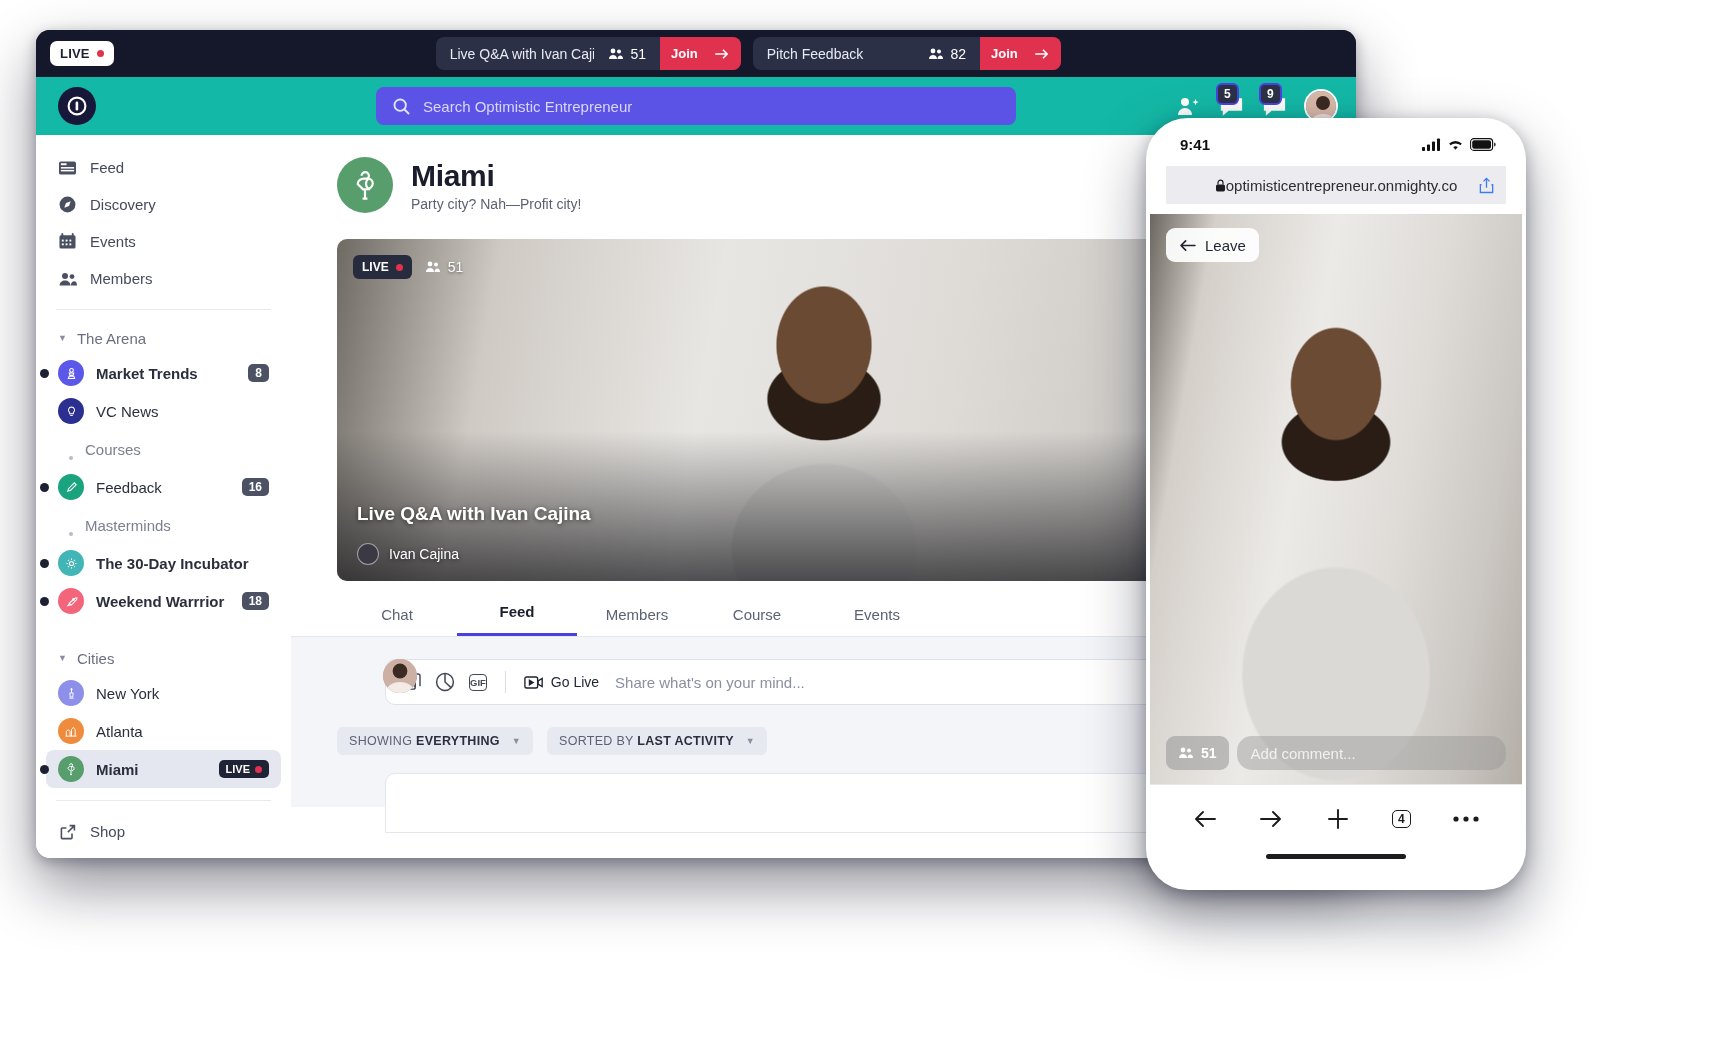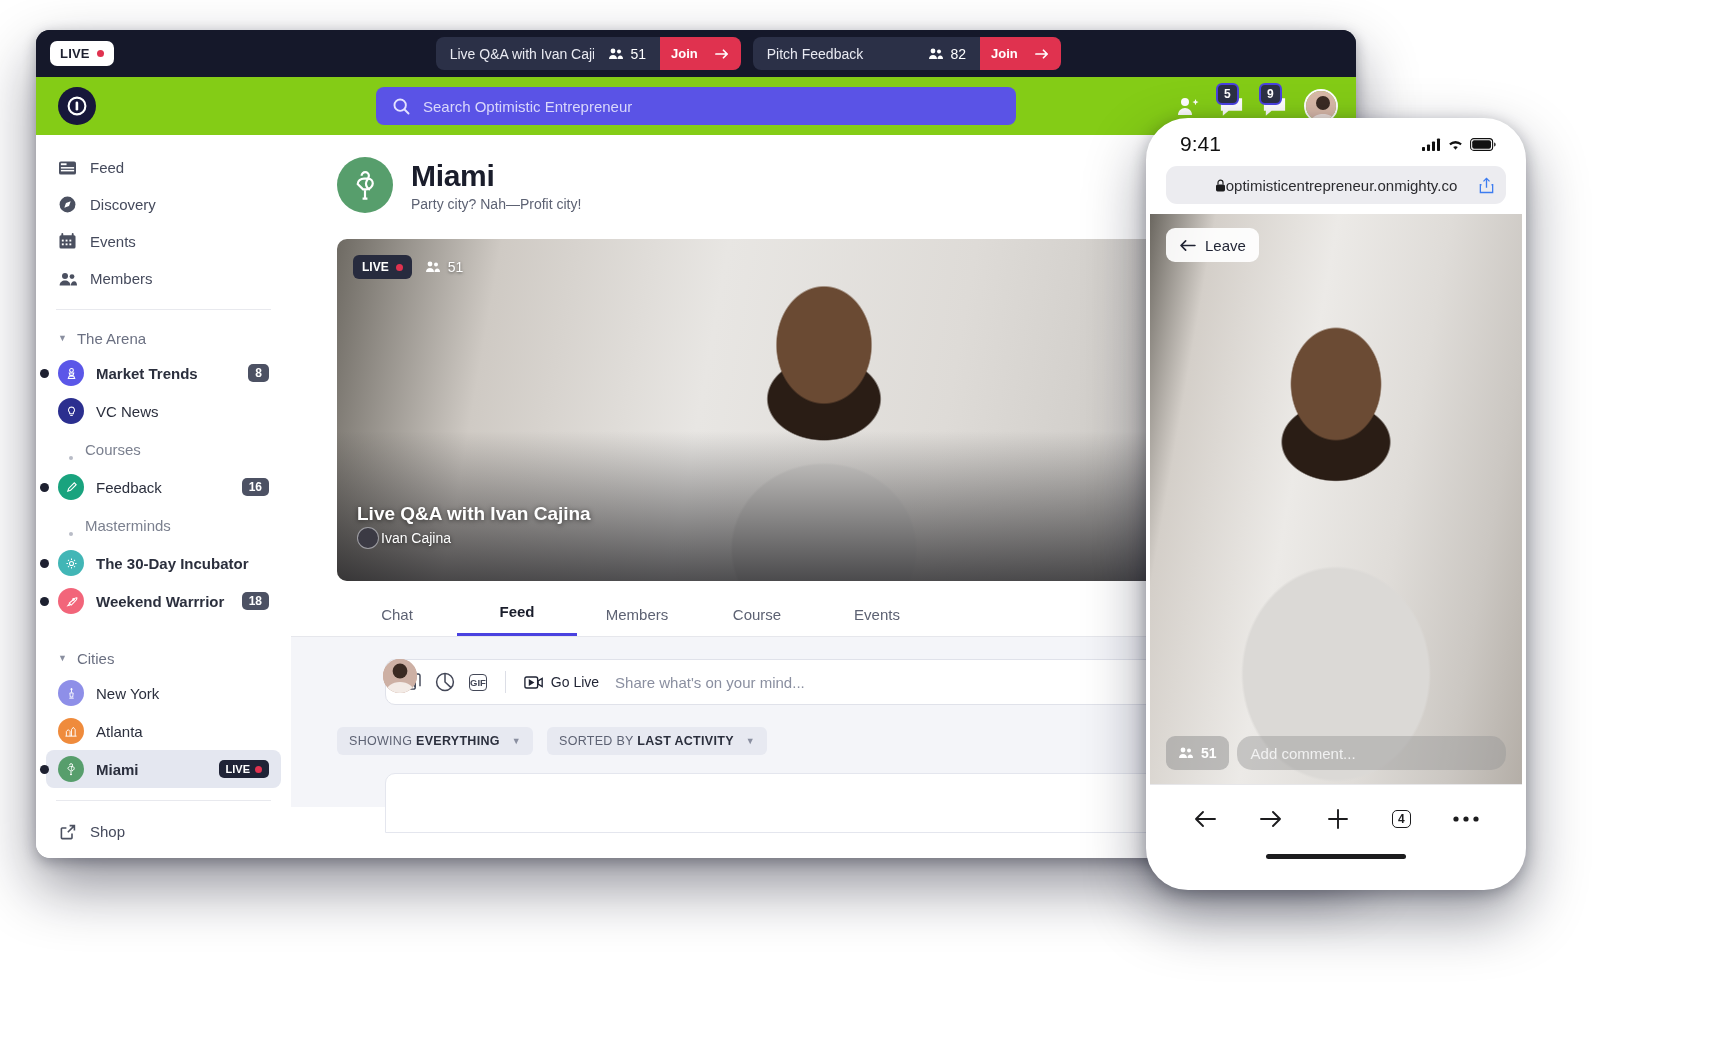--- a/index.html
+++ b/index.html
@@ -34,21 +34,21 @@
   .session.s2 { width:308px; }
   .session .title { flex:1; white-space:nowrap; overflow:hidden; }
   .session .cnt { display:flex; align-items:center; gap:6px; font-size:14px; color:#fff; }
   .join {
     background:#e0324f; color:#fff; font-size:13px; font-weight:600;
     height:33px; padding:0 11px; border-radius:0 8px 8px 0; display:flex; align-items:center; gap:17px;
     border:none; cursor:pointer;
   }
 
   
-  .topbar { height:58px; background:#84cc16; display:flex; align-items:center; padding:0 18px; position:relative; }
+  .topbar { height:58px; background:#14b8a6; display:flex; align-items:center; padding:0 18px; position:relative; }
   .brand {
     width:38px; height:38px; border-radius:50%; background:#17173a;
     display:flex; align-items:center; justify-content:center; margin-left:4px;
   }
   .search {
     position:absolute; left:340px; width:640px; height:38px; background:#5a53e6;
     border-radius:8px; display:flex; align-items:center; padding:0 16px; gap:12px;
     color:#d9d7fb; font-size:15px; border:none;
   }
   .hdr-right { margin-left:auto; display:flex; align-items:center; gap:16px; position:relative; }
@@ -106,21 +106,21 @@
     background:
       radial-gradient(ellipse 78px 96px at 50% 96px, #6a4a33 0 60%, rgba(106,74,51,0) 62%),
       radial-gradient(ellipse 96px 70px at 50% 150px, #2a1d15 0 58%, rgba(42,29,21,0) 60%),
       radial-gradient(ellipse 130px 120px at 50% 300px, #d9d7d4 0 70%, rgba(217,215,212,0) 72%);
   }
   .vid-grad { position:absolute; left:0; right:0; bottom:0; height:150px; background:linear-gradient(to top, rgba(20,20,24,.72), rgba(20,20,24,0)); }
   .v-live { position:absolute; left:16px; top:16px; display:flex; align-items:center; gap:13px; }
   .v-live .chip { background:#272b3e; color:#fff; font-size:12px; font-weight:700; border-radius:6px; padding:5px 9px; display:flex; align-items:center; gap:7px; }
   .v-live .cnt { color:#fff; font-size:14px; display:flex; align-items:center; gap:7px; text-shadow:0 1px 3px rgba(0,0,0,.5); }
   .v-title { position:absolute; left:20px; bottom:56px; color:#fff; font-size:19px; font-weight:700; text-shadow:0 1px 5px rgba(0,0,0,.6); }
-  .v-author { position:absolute; left:20px; bottom:32px; display:flex; align-items:center; gap:2px; color:#fff; font-size:14px; text-shadow:0 1px 4px rgba(0,0,0,.6); }
+  .v-author { position:absolute; left:20px; bottom:16px; display:flex; align-items:center; gap:10px; color:#fff; font-size:14px; text-shadow:0 1px 4px rgba(0,0,0,.6); }
   .v-author .av { width:22px; height:22px; border-radius:50%; background:#3b3a44; border:1px solid rgba(255,255,255,.5); }
   .v-tag {
     position:absolute; right:14px; bottom:14px; background:#2b3047; color:#fff; font-size:12px;
     border-radius:6px; padding:5px 9px; display:flex; align-items:center; gap:6px;
   }
   .v-tag .mini { width:15px; height:15px; border-radius:50%; background:#579e6c; display:flex; align-items:center; justify-content:center; }
 
   .tabs { margin:0 0 0 0; display:flex; gap:0; border-bottom:1px solid #e6e7ec; padding-left:46px; height:56px; align-items:flex-end; }
   .tab { width:120px; text-align:center; padding-bottom:13px; font-size:15px; color:#5d6273; cursor:pointer; }
   .tab.active { color:#1a1d2b; font-weight:700; border-bottom:3px solid #4a42e0; }
@@ -146,25 +146,25 @@
   .list-ic { margin-left:auto; color:#5d6273; }
   .post-card { margin-top:18px; height:60px; background:#fff; border:1px solid #e4e6ee; border-radius:10px 10px 0 0; margin-left:48px;}
 
   
   .phone {
     position:absolute; left:1146px; top:118px; width:380px; height:772px;
     background:#fff; border-radius:42px;
     box-shadow:0 26px 60px rgba(10,12,30,.42), 0 4px 16px rgba(10,12,30,.3);
     border:4px solid #fff; overflow:hidden;
   }
-  .p-status { height:40px; display:flex; align-items:center; justify-content:space-between; padding:4px 26px 0 30px; font-size:21px; font-weight:400; color:#111; }
+  .p-status { height:40px; display:flex; align-items:center; justify-content:space-between; padding:4px 26px 0 30px; font-size:15px; font-weight:700; color:#111; }
   .p-status .right { display:flex; align-items:center; gap:6px; }
   .p-urlbar { padding:4px 16px 10px; }
   .p-url {
-    background:#ececf0; border-radius:11px; height:38px; display:flex; align-items:center;
+    background:#ececf0; border-radius:1px; height:38px; display:flex; align-items:center;
     justify-content:center; gap:0; font-size:15px; color:#2c2c30; position:relative; padding:0 14px;
   }
   .p-url .share { position:absolute; right:12px; color:#3d7cf0; }
   .p-screen { position:relative; height:570px; overflow:hidden;
     background:linear-gradient(100deg,#6b6760 0%,#d4cfc9 14%,#eceae7 40%,#dfdcd8 64%,#cbc7c2 84%,#b4aea7 100%); }
   .p-person {
     position:absolute; left:50%; transform:translateX(-50%); top:60px; width:300px; height:520px;
     background:
       radial-gradient(ellipse 74px 92px at 50% 110px, #6b4b34 0 60%, rgba(107,75,52,0) 62%),
       radial-gradient(ellipse 92px 66px at 50% 168px, #2a1d15 0 58%, rgba(42,29,21,0) 60%),

